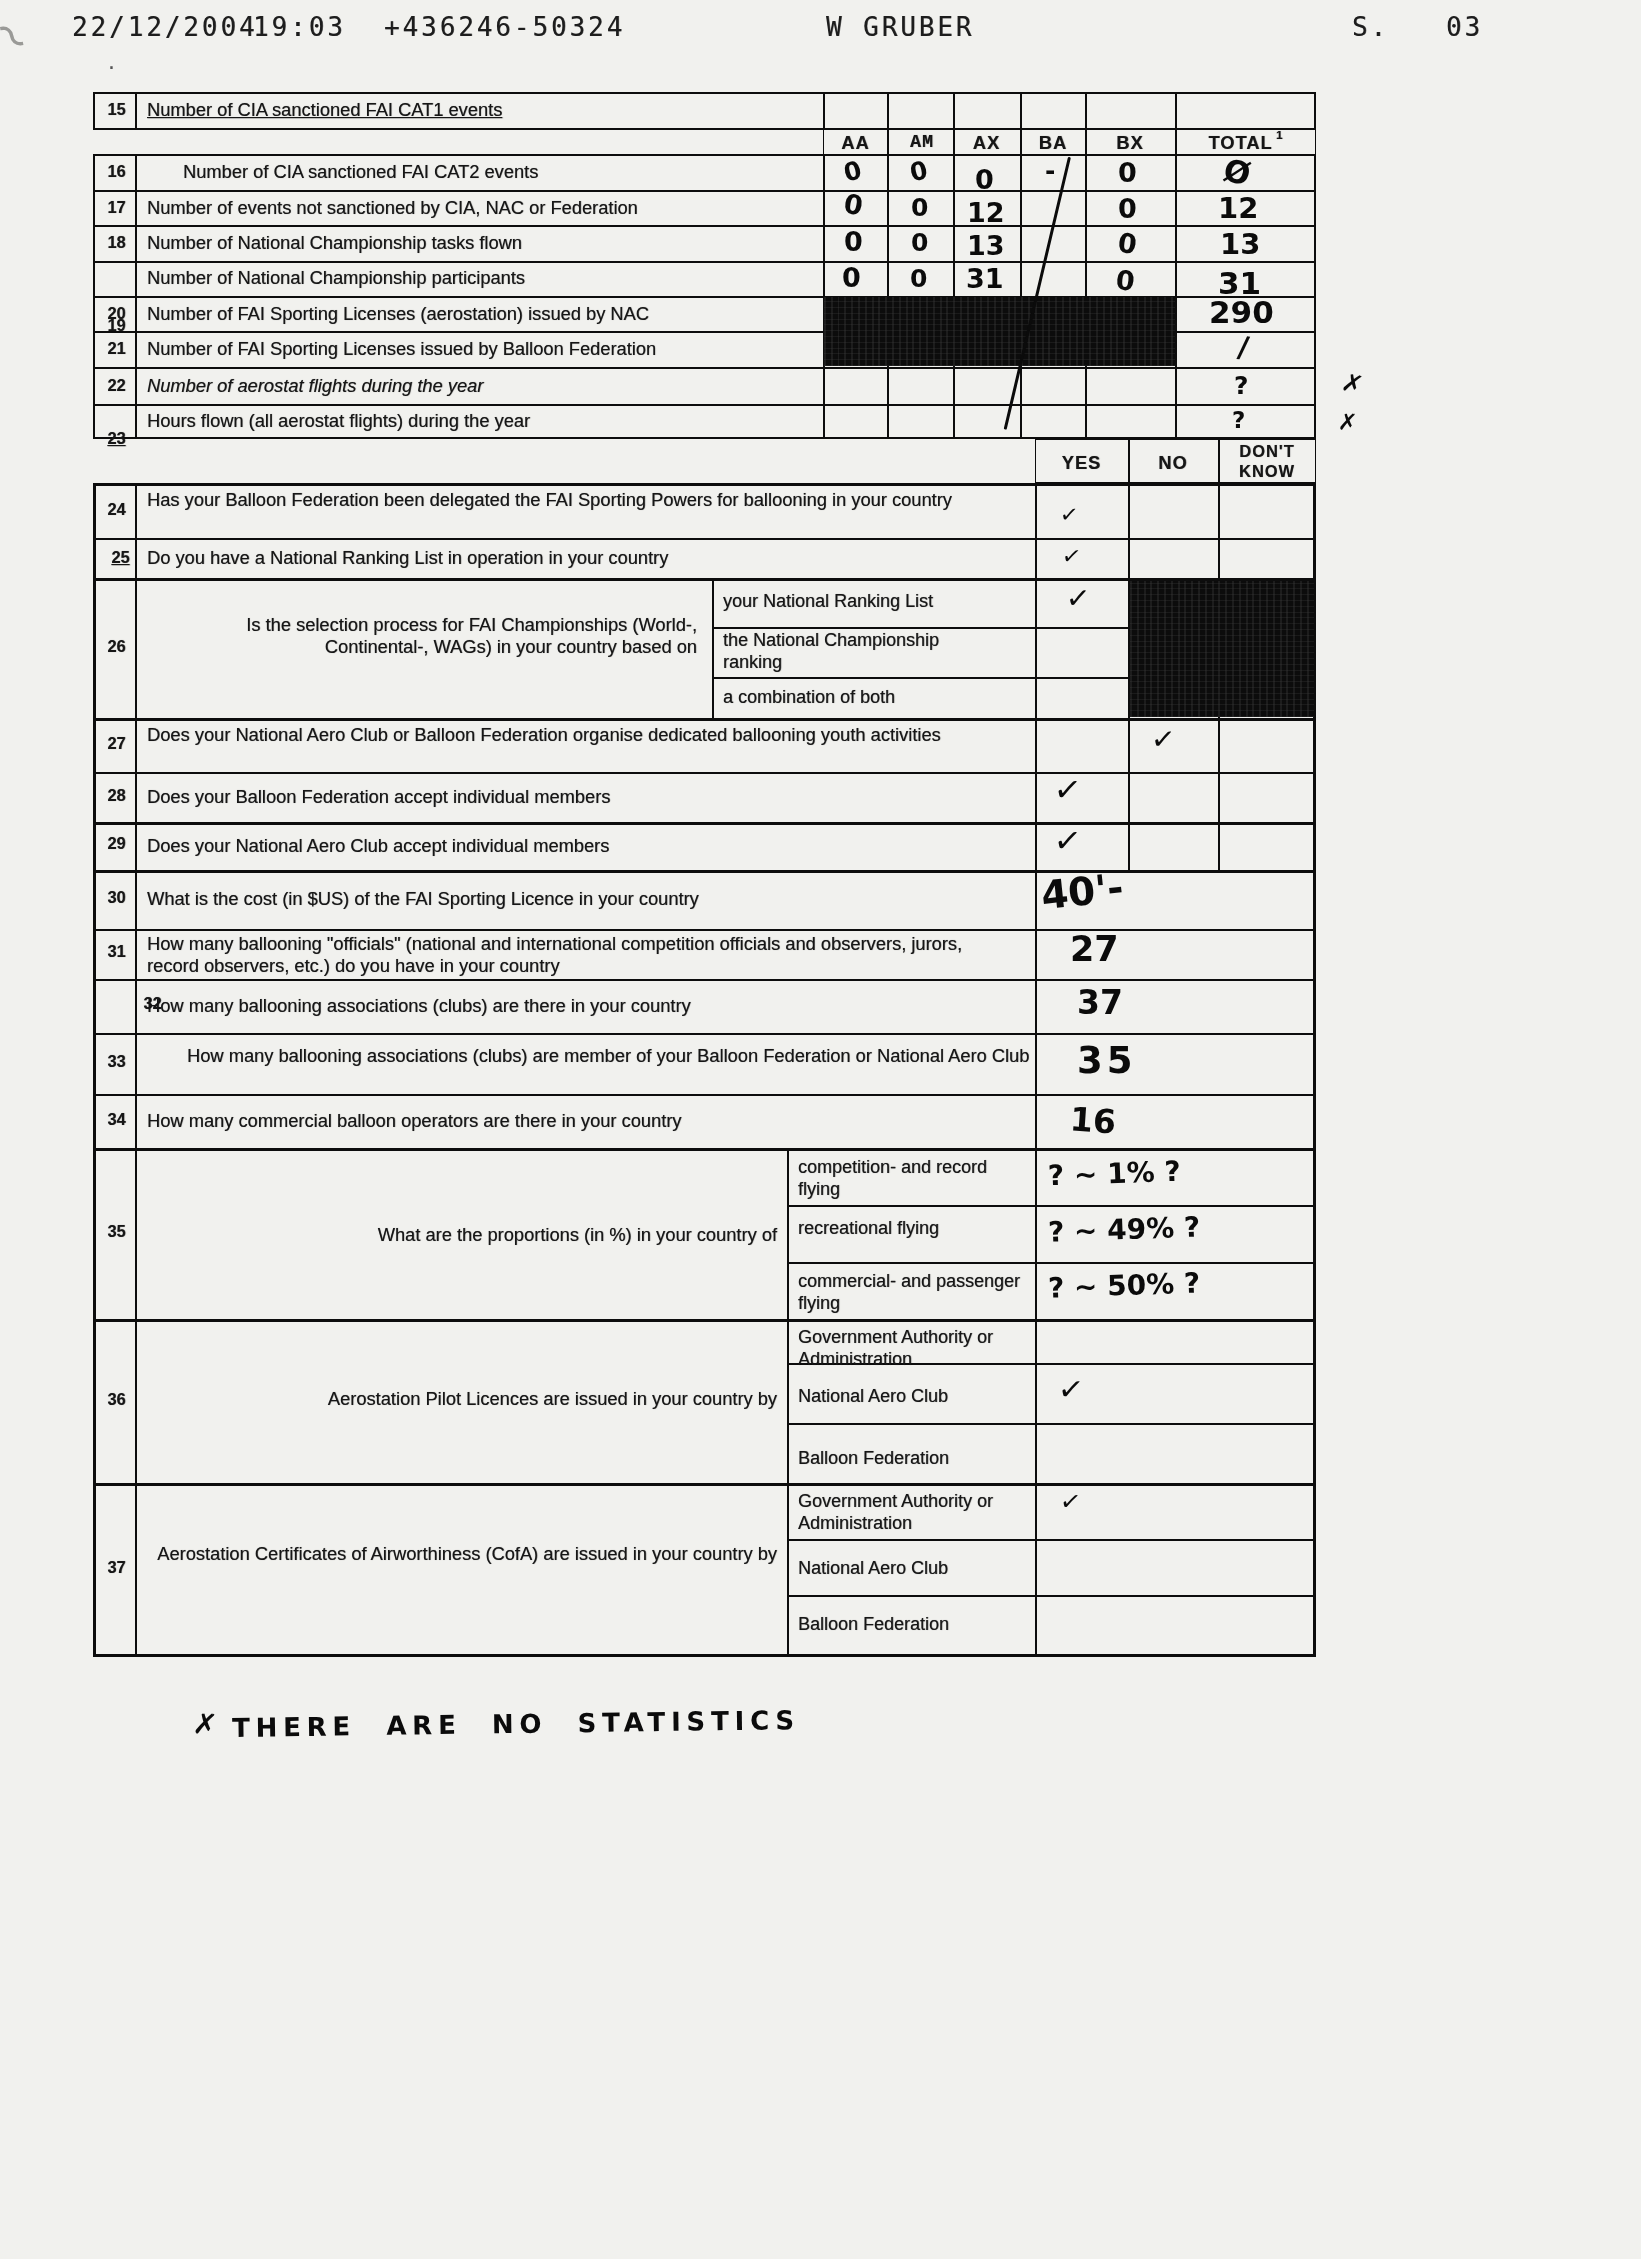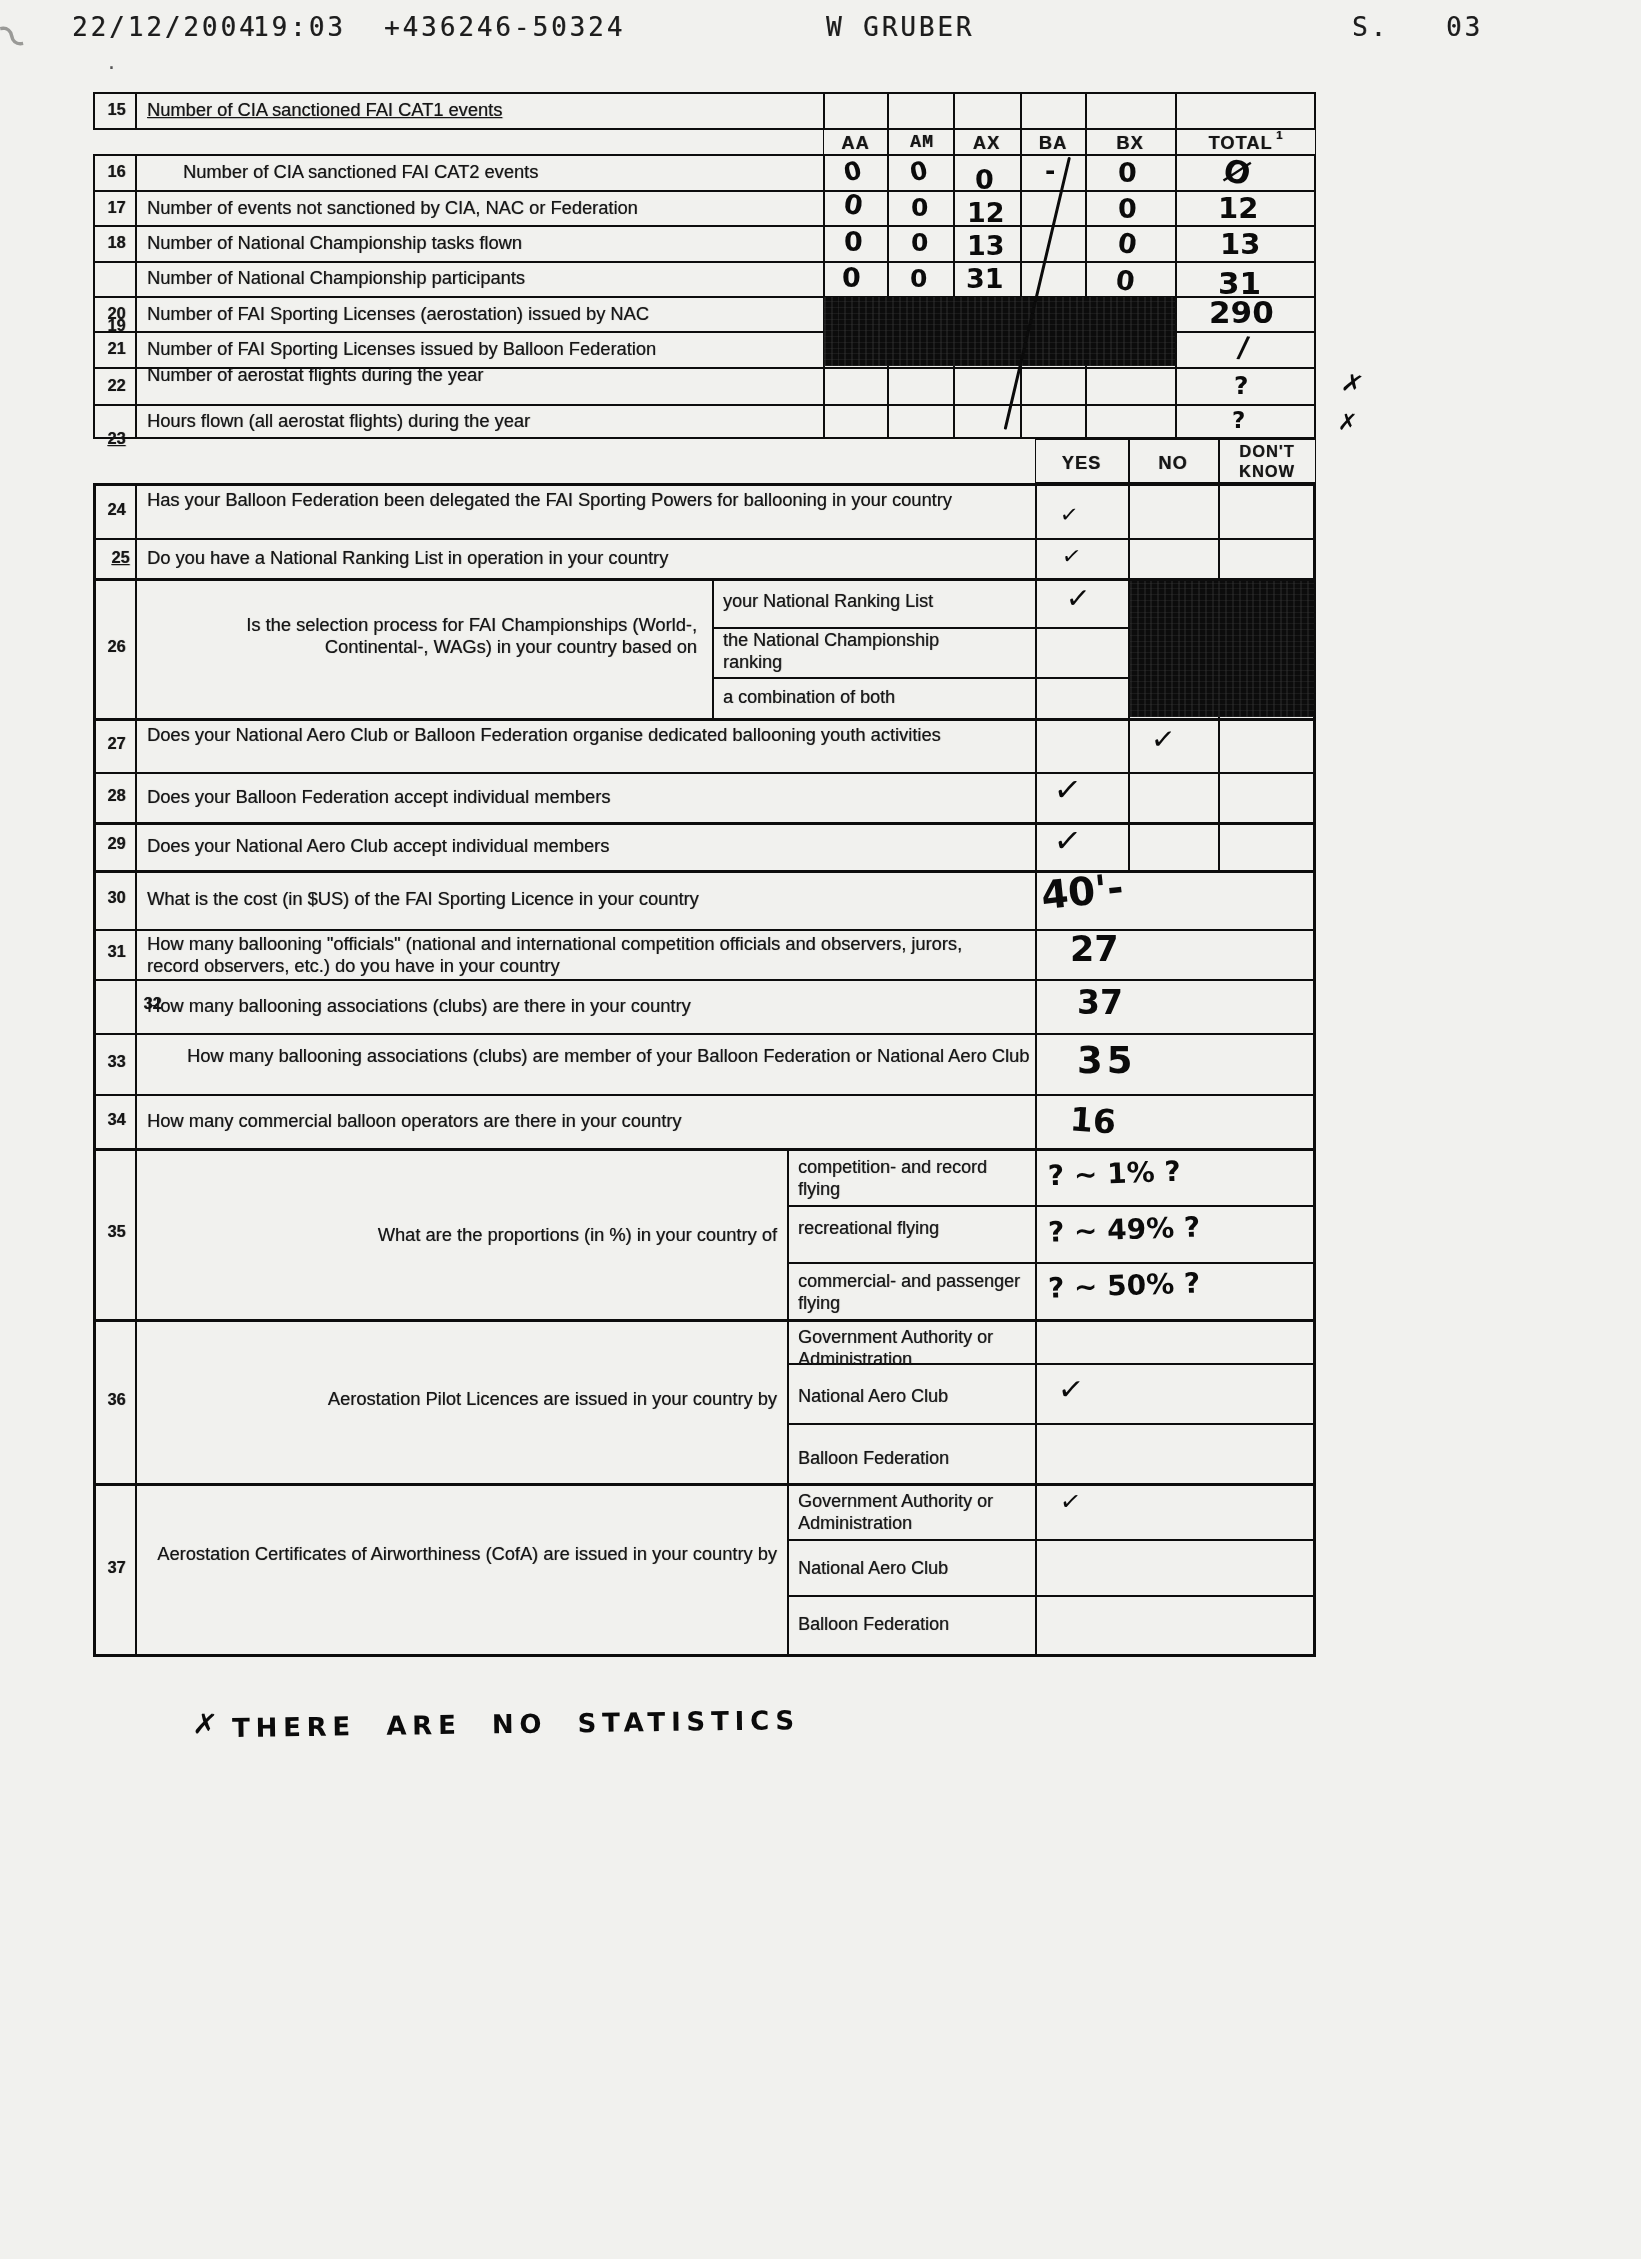--- a/index.html
+++ b/index.html
@@ -97,21 +97,21 @@
     <div class="print num" style="left:97px;top:339px;width:39px;">21</div>
     <div class="print num" style="left:97px;top:376px;width:39px;">22</div>
     <div class="print num" style="left:97px;top:429px;width:39px;text-decoration:underline;">23</div>
 
     <div class="print q" style="left:147px;top:161px;width:666px;margin-left:36px;">Number of CIA sanctioned FAI CAT2 events</div>
     <div class="print q" style="left:147px;top:197px;width:666px;">Number of events not sanctioned by CIA, NAC or Federation</div>
     <div class="print q" style="left:147px;top:232px;width:666px;">Number of National Championship tasks flown</div>
     <div class="print q" style="left:147px;top:267px;width:666px;">Number of National Championship participants</div>
     <div class="print q" style="left:147px;top:303px;width:666px;">Number of FAI Sporting Licenses (aerostation) issued by NAC</div>
     <div class="print q" style="left:147px;top:338px;width:666px;">Number of FAI Sporting Licenses issued by Balloon Federation</div>
-    <div class="print q" style="left:147px;top:364px;width:666px;">Number of aerostat flights during the year</div>
+    <div class="print q" style="left:147px;top:375px;width:666px;font-style:italic;">Number of aerostat flights during the year</div>
     <div class="print q" style="left:147px;top:410px;width:666px;">Hours flown (all aerostat flights) during the year</div>
 
     <div class="redact" style="left:824px;top:297px;width:351px;height:69px;"></div>
 
     <div class="hw" style="left:844px;top:157px;font-size:25px;transform:rotate(-14deg);">0</div>
     <div class="hw" style="left:910px;top:157px;font-size:25px;transform:rotate(-12deg);">0</div>
     <div class="hw" style="left:975px;top:164px;font-size:27px;">0</div>
     <div class="hw" style="left:1045px;top:156px;font-size:25px;">-</div>
     <div class="hw" style="left:1118px;top:157px;font-size:27px;">0</div>
     <div class="hw" style="left:1224px;top:154px;font-size:31px;transform:rotate(12deg);">Ø</div>

